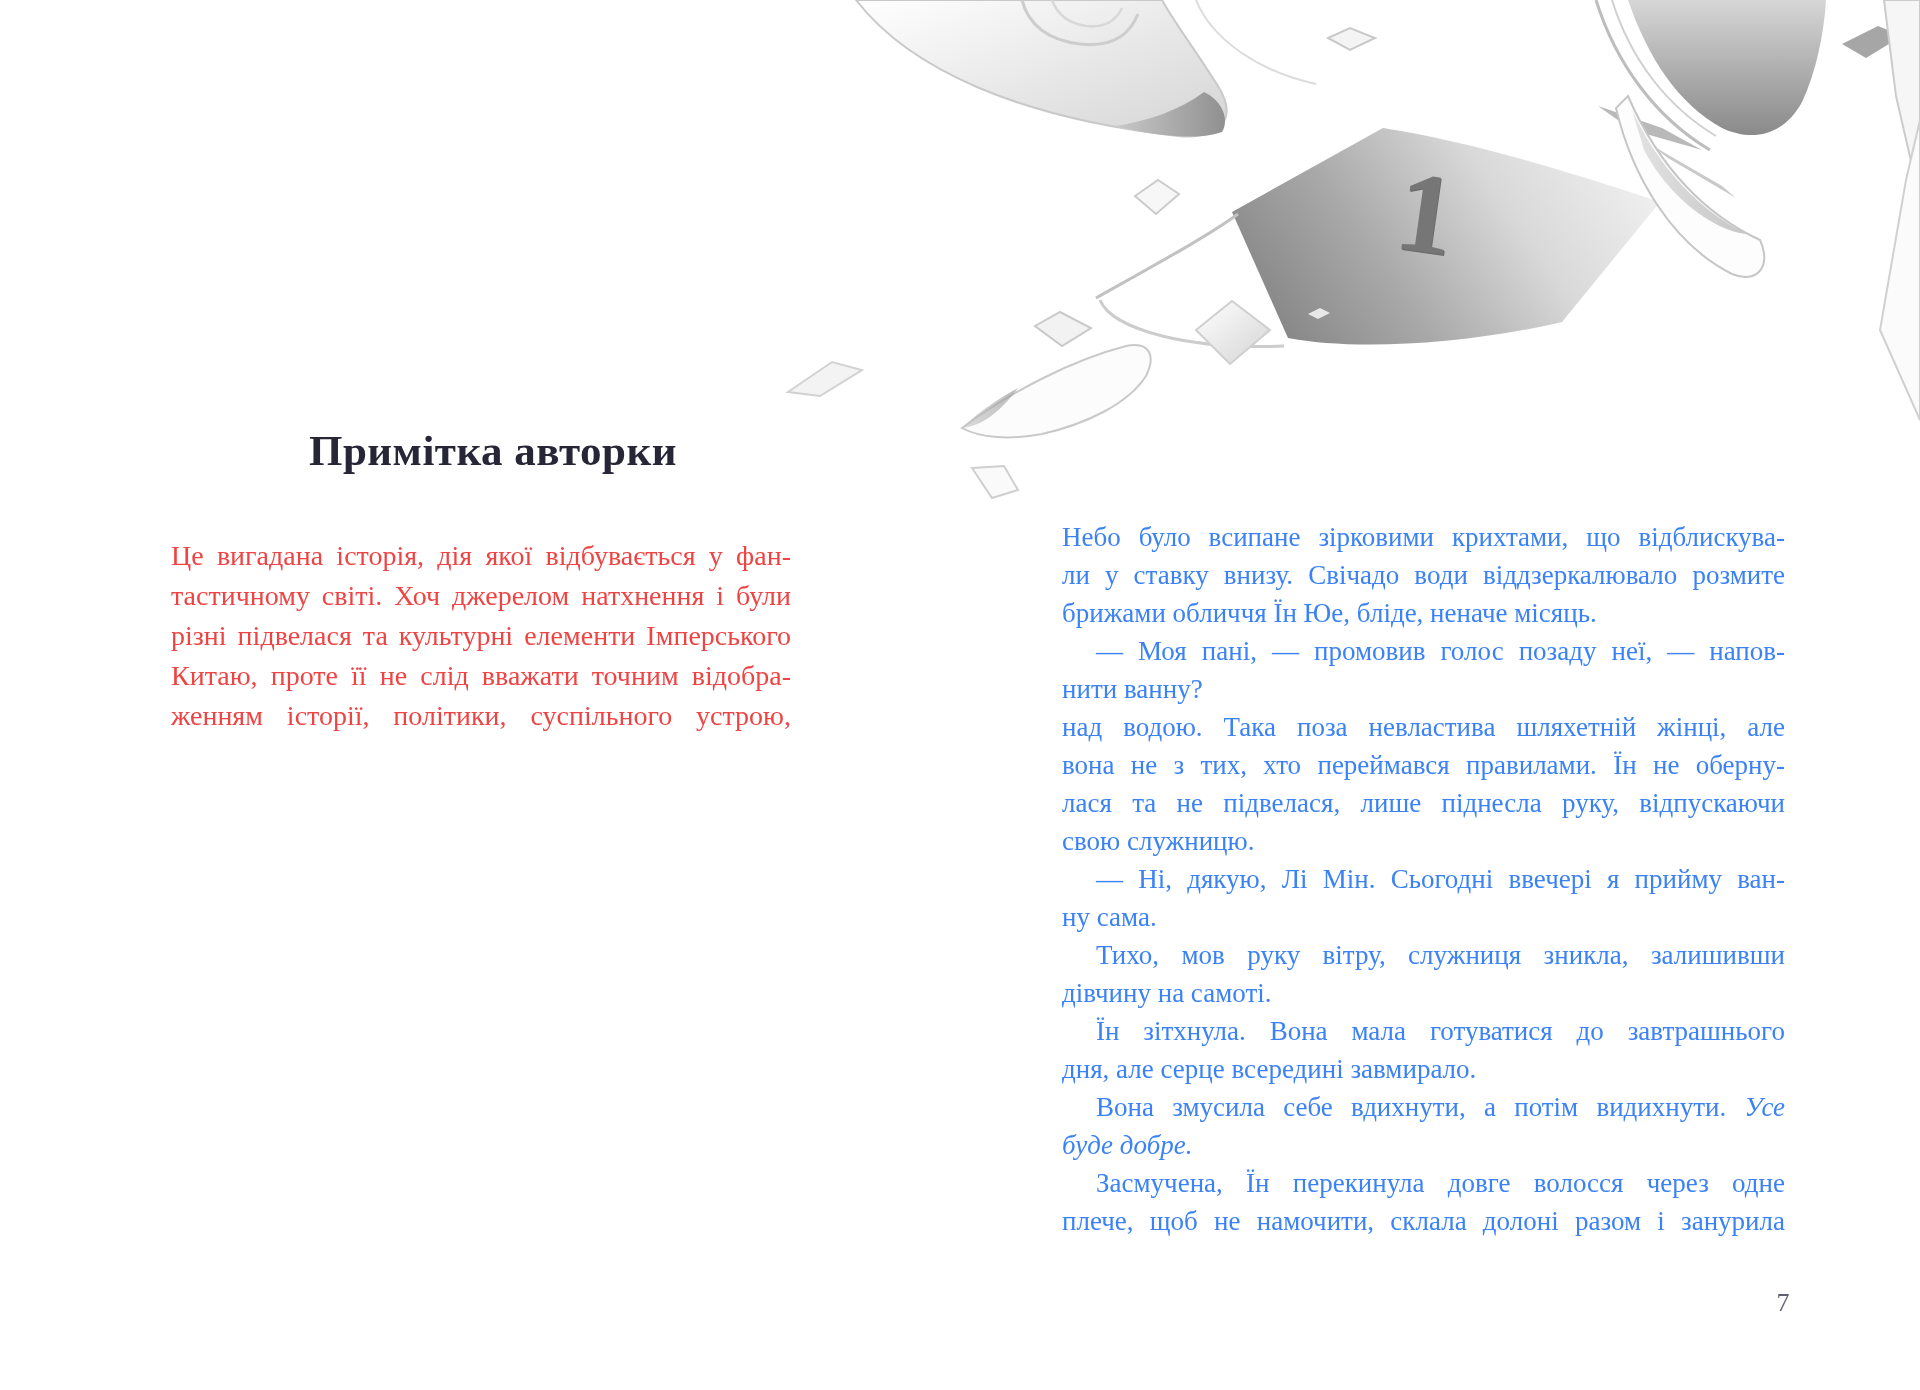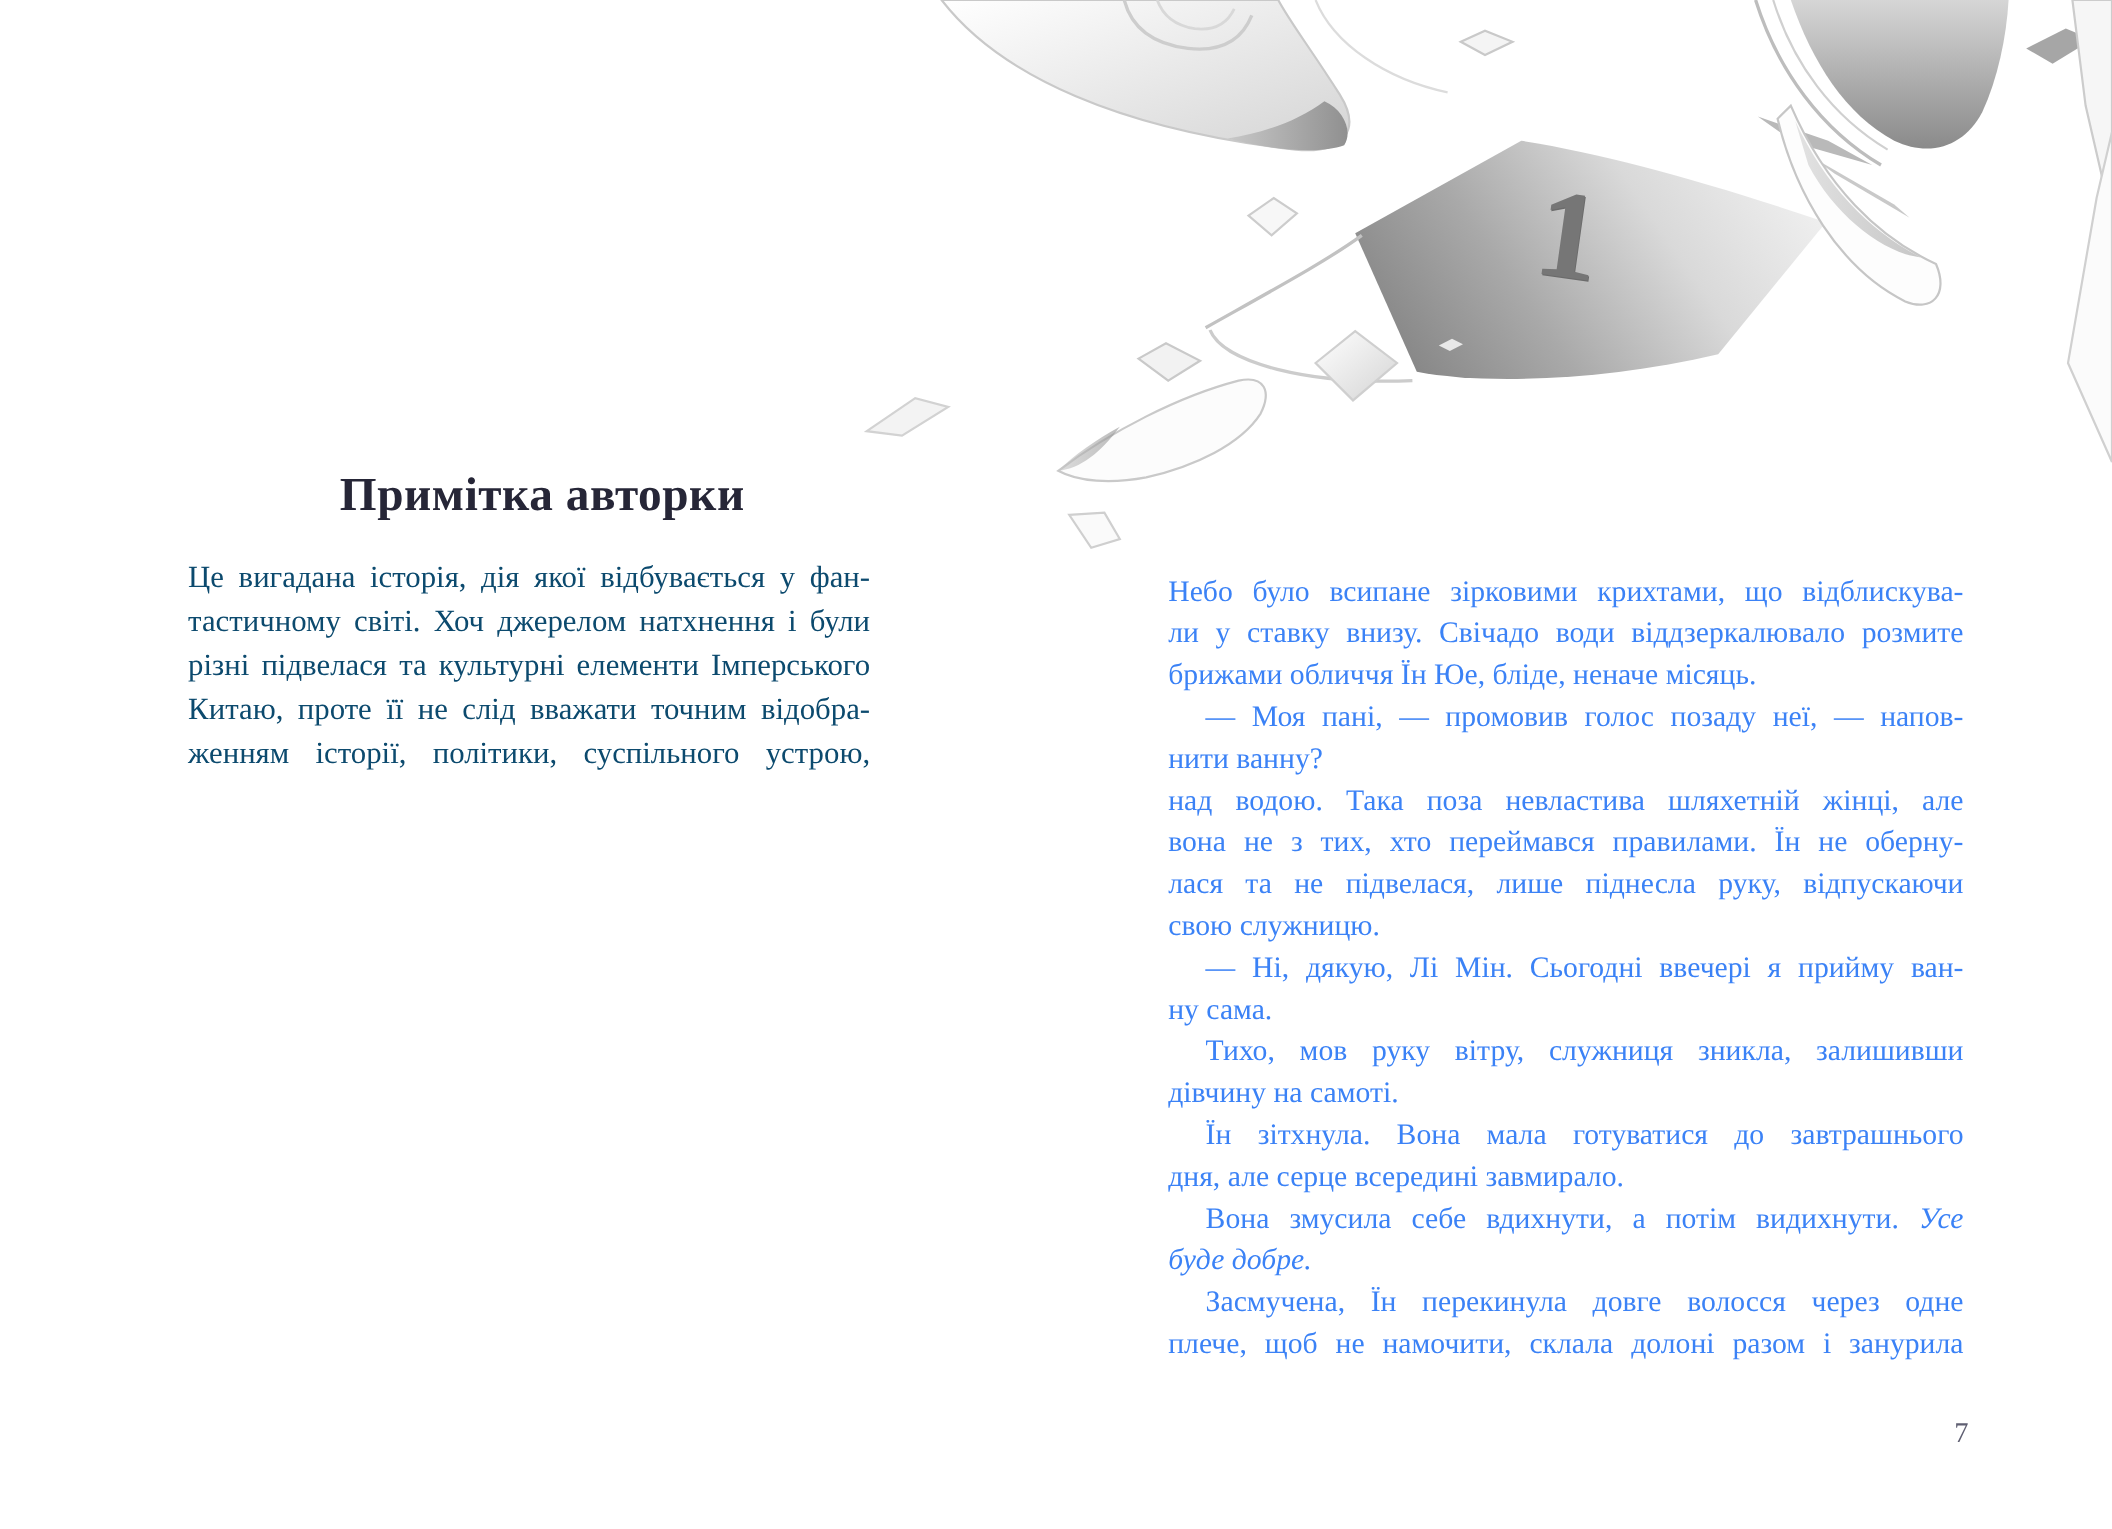--- a/index.html
+++ b/index.html
@@ -13,22 +13,22 @@
     font-size:115px;font-weight:bold;color:#767676;text-align:center;
     transform:rotate(8deg);line-height:1;
     text-shadow:1px 1px 0 #6b6b6b;
   }
   .note-title{
     position:absolute;left:171px;top:414px;width:620px;margin:12px;z-index:2;
     font-size:43px;font-weight:bold;color:#262637;text-align:center;
     letter-spacing:0.5px;
   }
   .left-col{
-    position:absolute;left:171px;top:506px;width:620px;z-index:2;
-    font-size:28px;line-height:40px;color:#0c4a6e;
+    position:absolute;left:171px;top:536px;width:620px;z-index:2;
+    font-size:28px;line-height:40px;color:#ef4444;
   }
   .right-col{
     position:absolute;left:1062px;top:518px;width:723px;z-index:2;
     font-size:27px;line-height:38px;color:#3b82f6;
   }
   .ln{white-space:nowrap;}
   .j{white-space:normal;text-align:justify;text-align-last:justify;}
   .last{text-align:right;text-align-last:left;}
   .ind{padding-left:34px;}
   .it{font-style:italic;}

